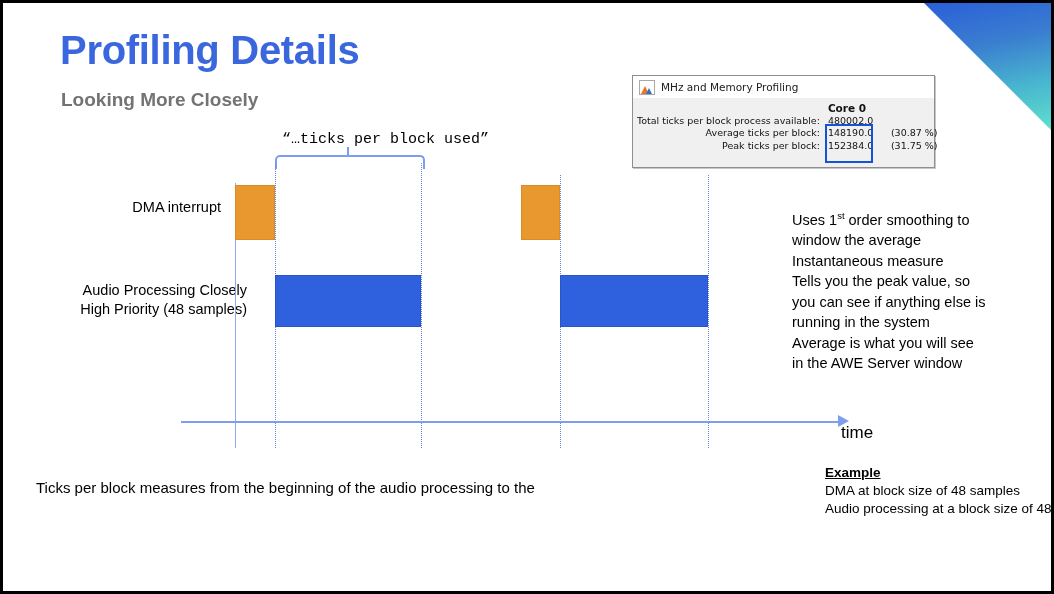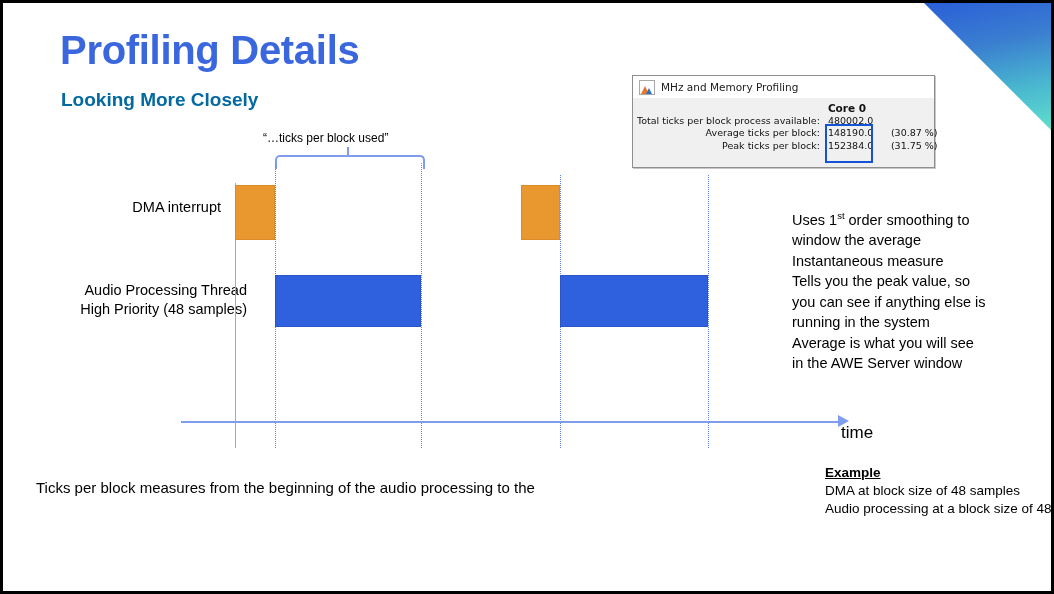--- a/index.html
+++ b/index.html
@@ -45,21 +45,21 @@
     color: #3a67dd;
     letter-spacing: -0.3px;
     white-space: nowrap;
   }
   #page-subtitle {
     position: absolute;
     left: 58px;
     top: 86px;
     font-size: 19px;
     font-weight: bold;
-    color: #0369a1;
+    color: #737373;
     white-space: nowrap;
   }
 
   
   #diagram {
     position: absolute;
     left: 0;
     top: 0;
     width: 1054px;
     height: 594px;
@@ -77,25 +77,26 @@
     right: 836px;
     top: 195px;
   }
   #label-audio {
     right: 810px;
     top: 278px;
     text-align: right;
   }
   #caption-ticks {
     position: absolute;
-    left: 260px;
+    left: 279px;
     top: 128px;
-    font-size: 12px;
-    color: #000000;
-    white-space: nowrap;
+    font-size: 15px;
+    color: #000000;
+    white-space: nowrap;
+    font-family: Liberation Mono, monospace;
   }
   #axis-label-time {
     position: absolute;
     left: 838px;
     top: 420px;
     font-size: 17px;
     color: #000000;
   }
 
   .bar {
@@ -328,21 +329,21 @@
   <div id="page-subtitle">Looking More Closely</div>
 
   <div id="diagram">
 
     <div id="caption-ticks">“…ticks per block used”</div>
     <div id="brace"></div>
     <div id="brace-stem"></div>
 
     <div class="lbl" id="label-dma">DMA interrupt</div>
     <div class="lbl" id="label-audio">
-      <div>Audio Processing Thread</div>
+      <div>Audio Processing Closely</div>
       <div>High Priority (48 samples)</div>
     </div>
 
     <div id="vline-solid"></div>
     <div class="vline" id="vline-a"></div>
     <div class="vline" id="vline-b"></div>
     <div class="vline" id="vline-c"></div>
     <div class="vline" id="vline-d"></div>
 
     <div class="bar bar-dma" id="dma-bar-1"></div>

